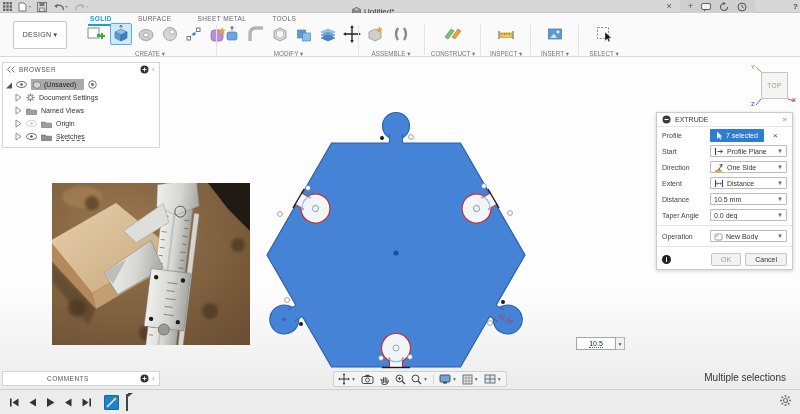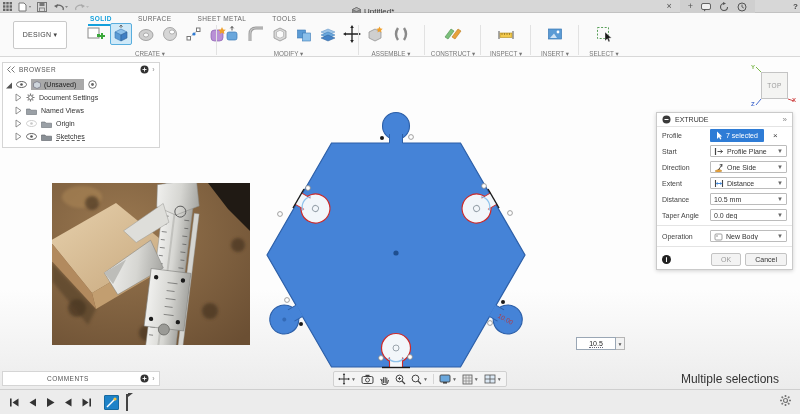--- a/index.html
+++ b/index.html
@@ -68,21 +68,21 @@
   .btn { height:13px; padding:0 9px; border:1px solid #c3c3c3; background:#f3f3f3; border-radius:2px; font-size:7px; display:flex; align-items:center; }
   .btn.ok { color:#9a9a9a; }
   .btn.cancel { color:#333; }
 
   
   .dim-input { position:absolute; left:576px; top:280px; display:flex; align-items:center; }
   .dim-box { width:40px; height:13px; background:#fff; border:1px solid #9aa7b5; display:flex; align-items:center; justify-content:center; font-size:7px; color:#222; }
   .dim-box span { border-bottom:1px dotted #667; }
   .dim-car { width:9px; height:13px; border:1px solid #b5b5b5; border-left:none; background:#f2f2f2; font-size:5px; color:#555; display:flex; align-items:center; justify-content:center; }
 
-  .status-txt { position:absolute; right:21px; top:315px; font-size:12px; color:#333; }
+  .status-txt { position:absolute; right:14px; top:315px; font-size:10px; color:#333; }
 
   
   .comments { left:2px; top:314px; width:158px; }
   .navbar { position:absolute; left:333px; top:314px; height:16px; background:#f4f4f4; border:1px solid #d0d0d0; border-radius:2px; display:flex; align-items:center; padding:0 4px; gap:5px; }
   .nv { display:flex; align-items:center; gap:1px; }
   .nv .car { font-size:5px; color:#666; }
   .nav-sep { width:1px; height:10px; background:#d5d5d5; }
 
   
   .photo { position:absolute; left:52px; top:126px; width:198px; height:162px; }

